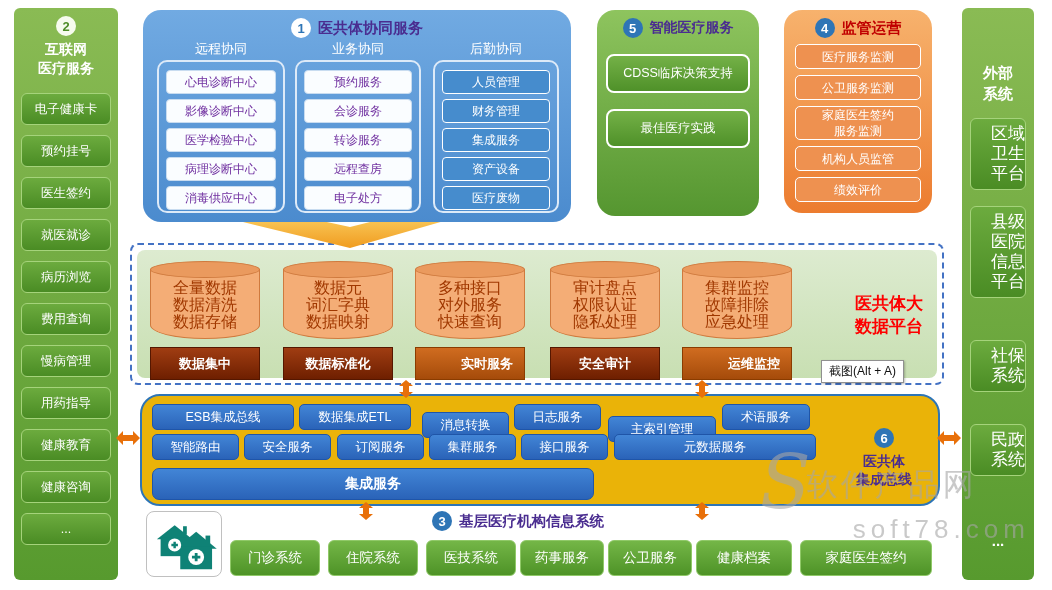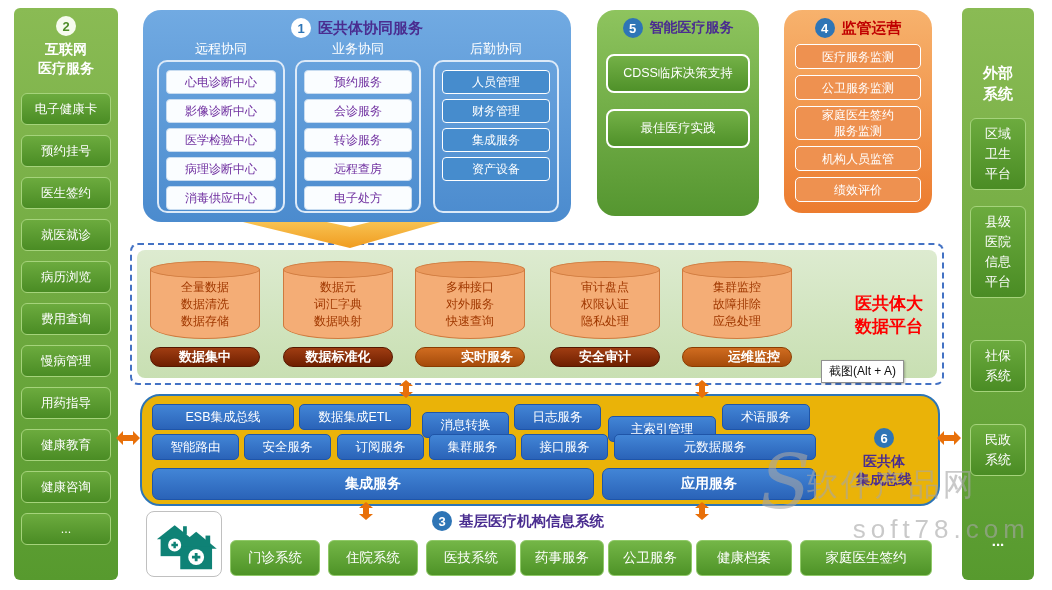--- a/index.html
+++ b/index.html
@@ -16,21 +16,21 @@
   .sidebar{position:absolute;top:8px;background:linear-gradient(180deg,#8abb54,#579a2e);border-radius:6px;
            display:flex;flex-direction:column;align-items:center;box-sizing:border-box;height:572px;}
   .sidebar.left{left:14px;width:104px;padding-top:8px;}
   .sidebar.right{left:962px;width:72px;padding-top:54px;}
   .sb-title{color:#fff;font-weight:bold;font-size:14px;text-align:center;line-height:19px;margin:4px 0 10px;}
   .sb-item{width:88px;height:30px;margin:5px 0;background:linear-gradient(180deg,#6cab3e,#4a8c24);
            border:1px solid #a5d37b;border-radius:6px;color:#fff;font-size:12.5px;
            display:flex;align-items:center;justify-content:center;}
   .rsb-title{color:#fff;font-weight:bold;font-size:15px;line-height:21px;text-align:center;margin-bottom:14px;}
   .rsb-item{width:54px;background:linear-gradient(180deg,#6cab3e,#4a8c24);border:1px solid #a5d37b;
-            border-radius:6px;color:#fff;font-size:13px;text-align:center;line-height:20px;padding:5px 0;}
+            border-radius:6px;color:#fff;font-size:17px;text-align:right;line-height:20px;padding:5px 0;}
   .sb-more{color:#fff;font-weight:bold;font-size:15px;}
 
   
   .collab{position:absolute;left:143px;top:10px;width:428px;height:212px;z-index:30;
           background:linear-gradient(180deg,#71aae2,#4b8bce);border-radius:18px;}
   .panel-head{display:flex;align-items:center;justify-content:center;gap:7px;padding-top:8px;}
   .purple-title{color:#4a2d90;font-size:15px;font-weight:bold;}
   .col-head{position:absolute;top:30px;text-align:center;color:#fff;font-size:13px;}
   .col-box{position:absolute;top:50px;height:153px;border:2px solid #ddeaf8;border-radius:10px;
            box-sizing:border-box;padding-top:3px;}
@@ -57,22 +57,22 @@
   
   .bigdata{position:absolute;left:130px;top:243px;width:814px;height:142px;border:2px dashed #4472c4;
            border-radius:8px;box-sizing:border-box;padding:5px;}
   .bigdata-inner{position:relative;width:100%;height:100%;background:linear-gradient(180deg,#ddebd0,#c8dfb2);
                  border-radius:8px;}
   .cyl{position:absolute;top:11px;width:110px;height:78px;}
   .cyl-body{position:absolute;top:8px;left:0;right:0;bottom:0;background:#f4ad76;border:1px solid #cf7a3e;
             border-top:none;border-radius:0 0 55px 55px/0 0 14px 14px;}
   .cyl-top{position:absolute;top:0;left:0;right:0;height:17px;background:#ea9a5e;border:1px solid #cf7a3e;
            border-radius:50%;box-sizing:border-box;}
-  .cyl-txt{position:absolute;top:18px;left:0;right:0;text-align:center;color:#a03800;font-size:12px;line-height:17px;}
-  .cyl-label{position:absolute;top:97px;width:110px;height:20px;border-radius:12px;color:#fff;font-size:13px;
+  .cyl-txt{position:absolute;top:18px;left:0;right:0;text-align:center;color:#a03800;font-size:16px;line-height:17px;}
+  .cyl-label{position:absolute;top:97px;width:110px;height:33px;border-radius:0;color:#fff;font-size:13px;
              font-weight:bold;display:flex;align-items:center;justify-content:center;box-sizing:border-box;}
   .cyl-label.dark{background:linear-gradient(180deg,#a03d12,#6e1f00);border:1px solid #551700;}
   .cyl-label.mid{background:linear-gradient(180deg,#d06c20,#a54b0a);border:1px solid #8a3c00;padding-left:34px;}
   .bigdata-title{position:absolute;left:706px;top:42px;width:92px;color:#fe0000;font-size:17px;font-weight:bold;
                  text-align:center;line-height:23px;}
 
   
   .tooltip{position:absolute;left:821px;top:360px;background:#fff;border:1px solid #909090;padding:2px 7px;
            font-size:12px;color:#111;z-index:60;box-shadow:1px 1px 2px rgba(0,0,0,.25);}
 
@@ -146,20 +146,21 @@
       <div class="col-item light">会诊服务</div>
       <div class="col-item light">转诊服务</div>
       <div class="col-item light">远程查房</div>
       <div class="col-item light">电子处方</div>
     </div>
     <div class="col-box" style="left:290px;width:126px">
       <div class="col-item dark">人员管理</div>
       <div class="col-item dark">财务管理</div>
       <div class="col-item dark">集成服务</div>
       <div class="col-item dark">资产设备</div>
+      <div class="col-item dark">医疗废物</div>
     </div>
   </div>
 
   <div class="smart">
     <div class="panel-head">
       <div class="badge badge-blue">5</div>
       <div class="purple-title" style="font-size:14px">智能医疗服务</div>
     </div>
     <div class="smart-item">CDSS临床决策支持</div>
     <div class="smart-item">最佳医疗实践</div>
@@ -288,21 +289,20 @@
     <div class="bus-item" style="left:580px;top:8px;width:86px">术语服务</div>
 
     <div class="bus-item" style="left:10px;top:38px;width:85px">智能路由</div>
     <div class="bus-item" style="left:102px;top:38px;width:85px">安全服务</div>
     <div class="bus-item" style="left:195px;top:38px;width:85px">订阅服务</div>
     <div class="bus-item" style="left:287px;top:38px;width:85px">集群服务</div>
     <div class="bus-item" style="left:379px;top:38px;width:85px">接口服务</div>
     <div class="bus-item" style="left:472px;top:38px;width:200px">元数据服务</div>
 
     <div class="bus-item bus-big" style="left:10px;top:72px;width:440px">集成服务</div>
-    <div class="bus-item bus-big" style="left:460px;top:72px;width:212px">应用服务</div>
 
     <div class="bus-brand">
       <div class="badge badge-blue">6</div>
       <div class="bus-brand-title pre">医共体
 集成总线</div>
     </div>
   </div>
 
   <div class="house-box">
     <svg width="70" height="58" viewBox="0 0 74 62">

